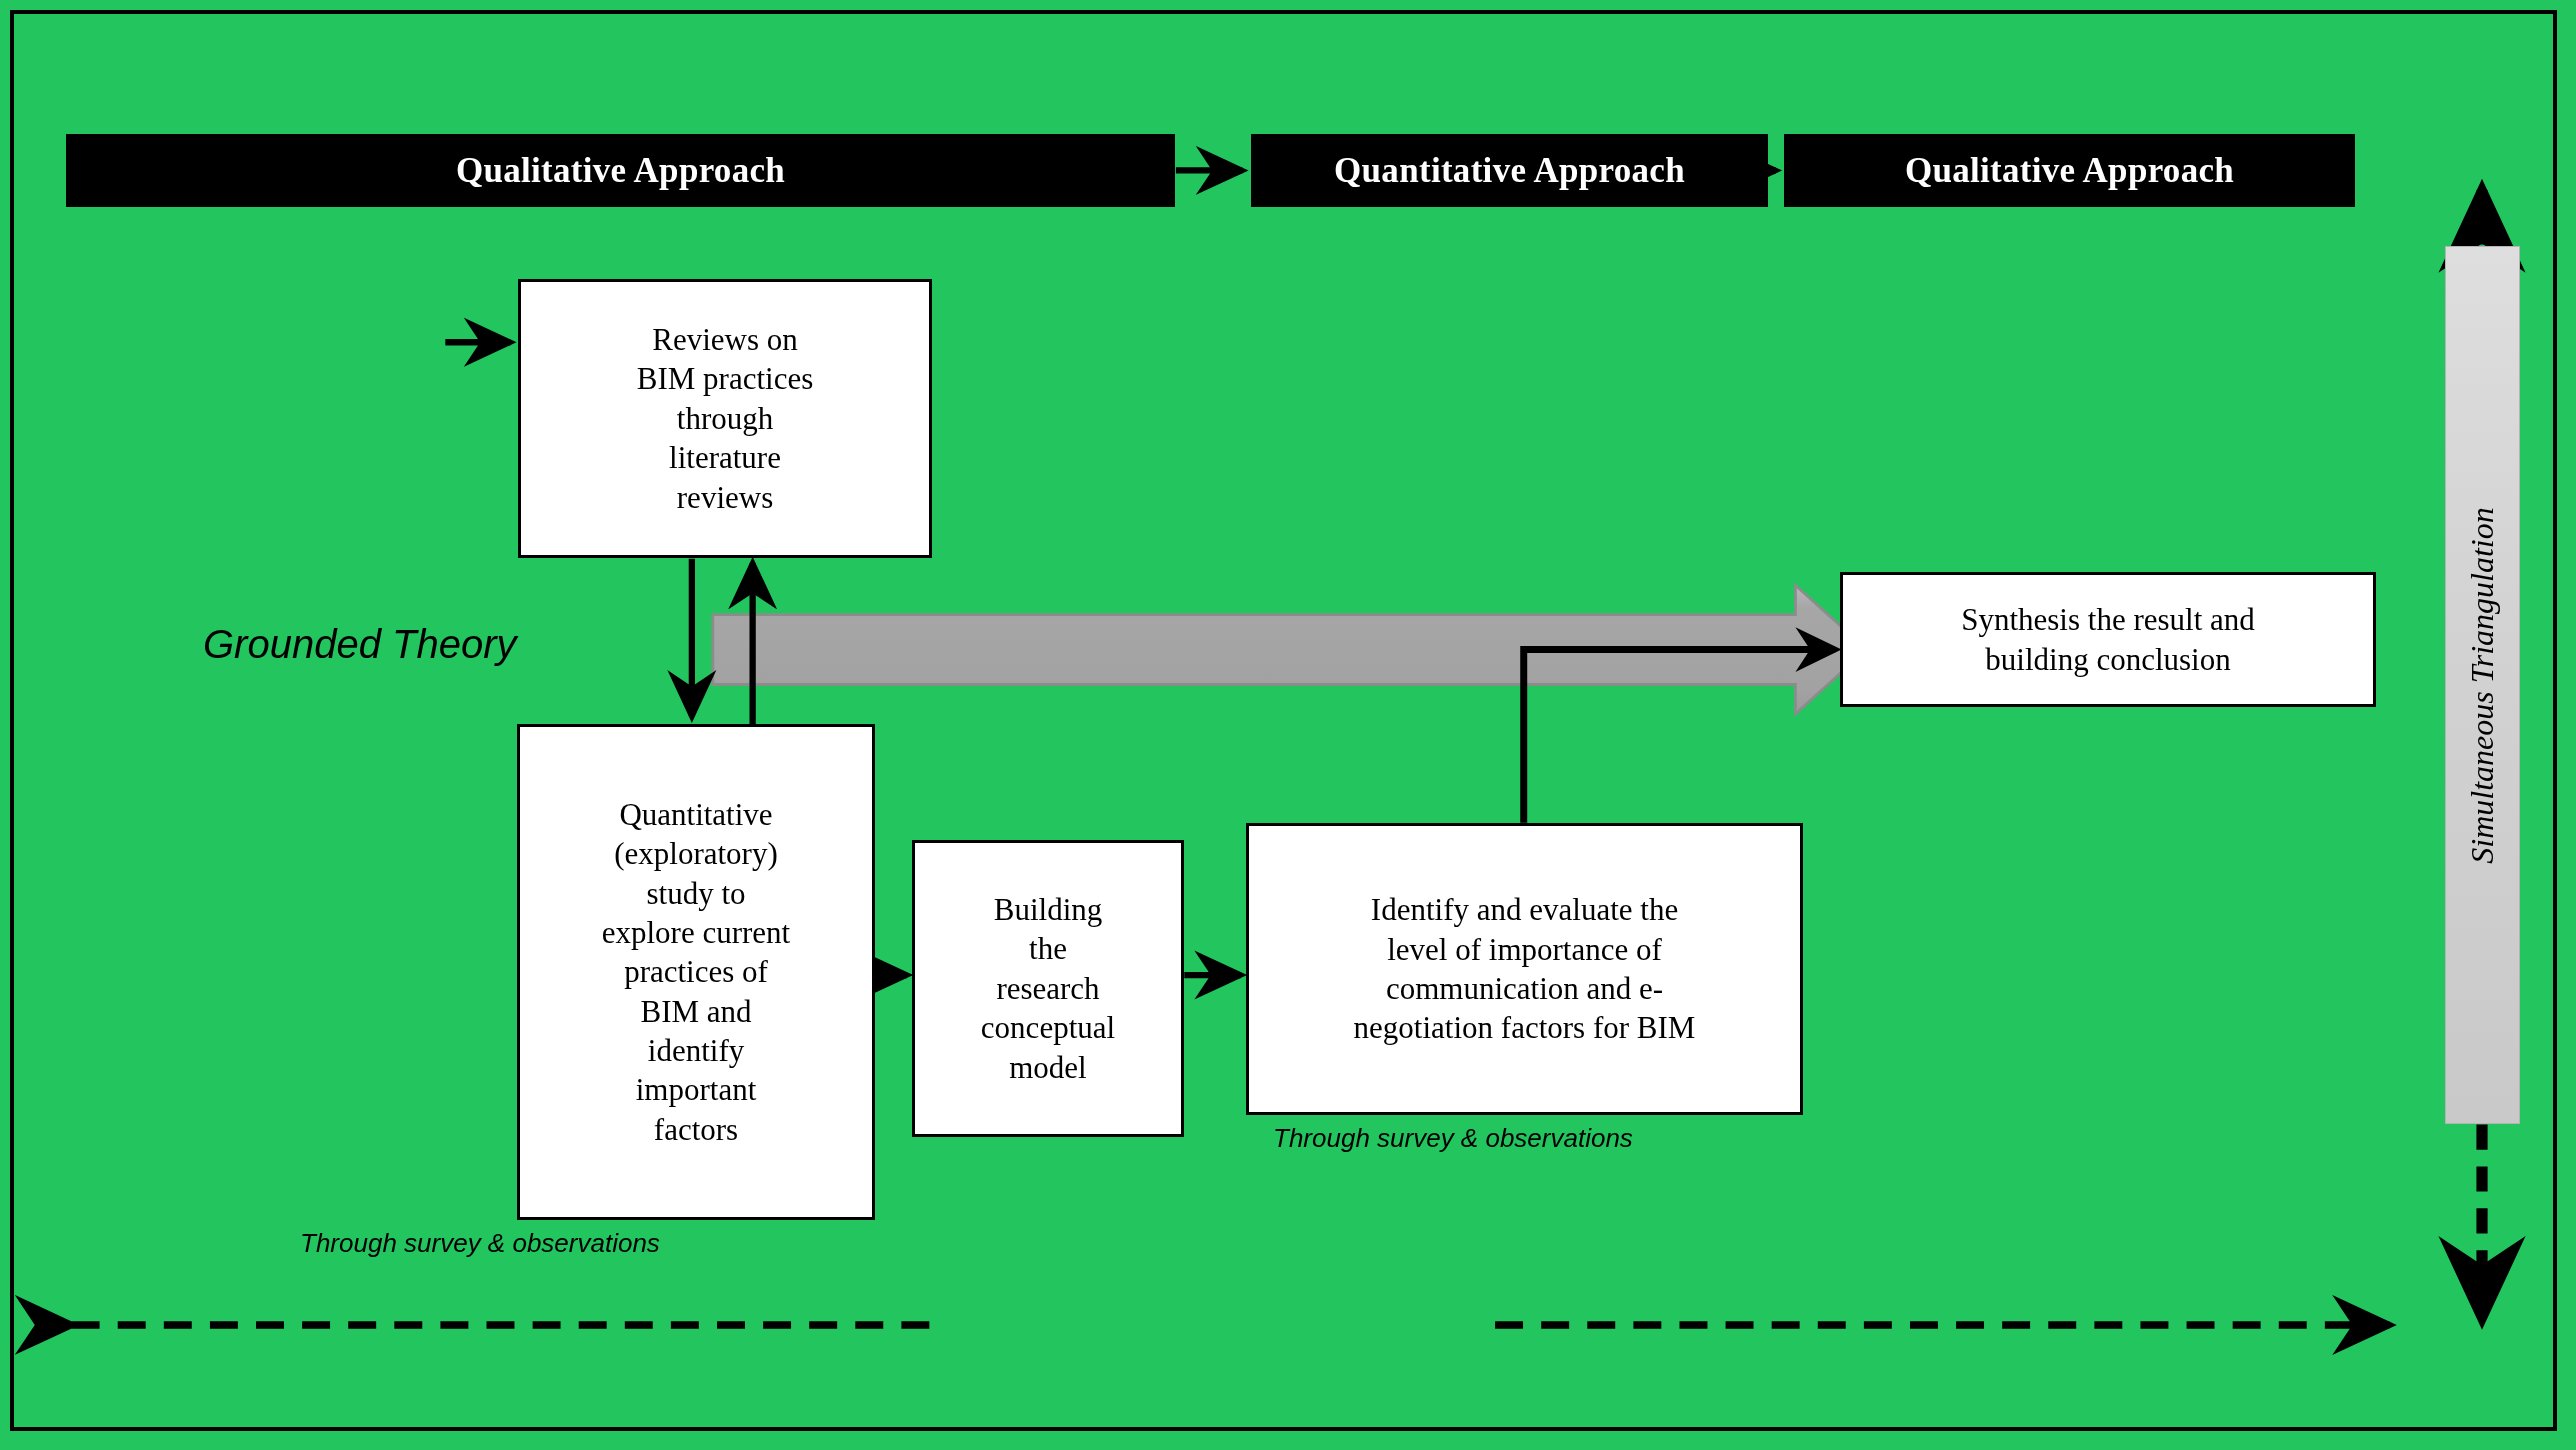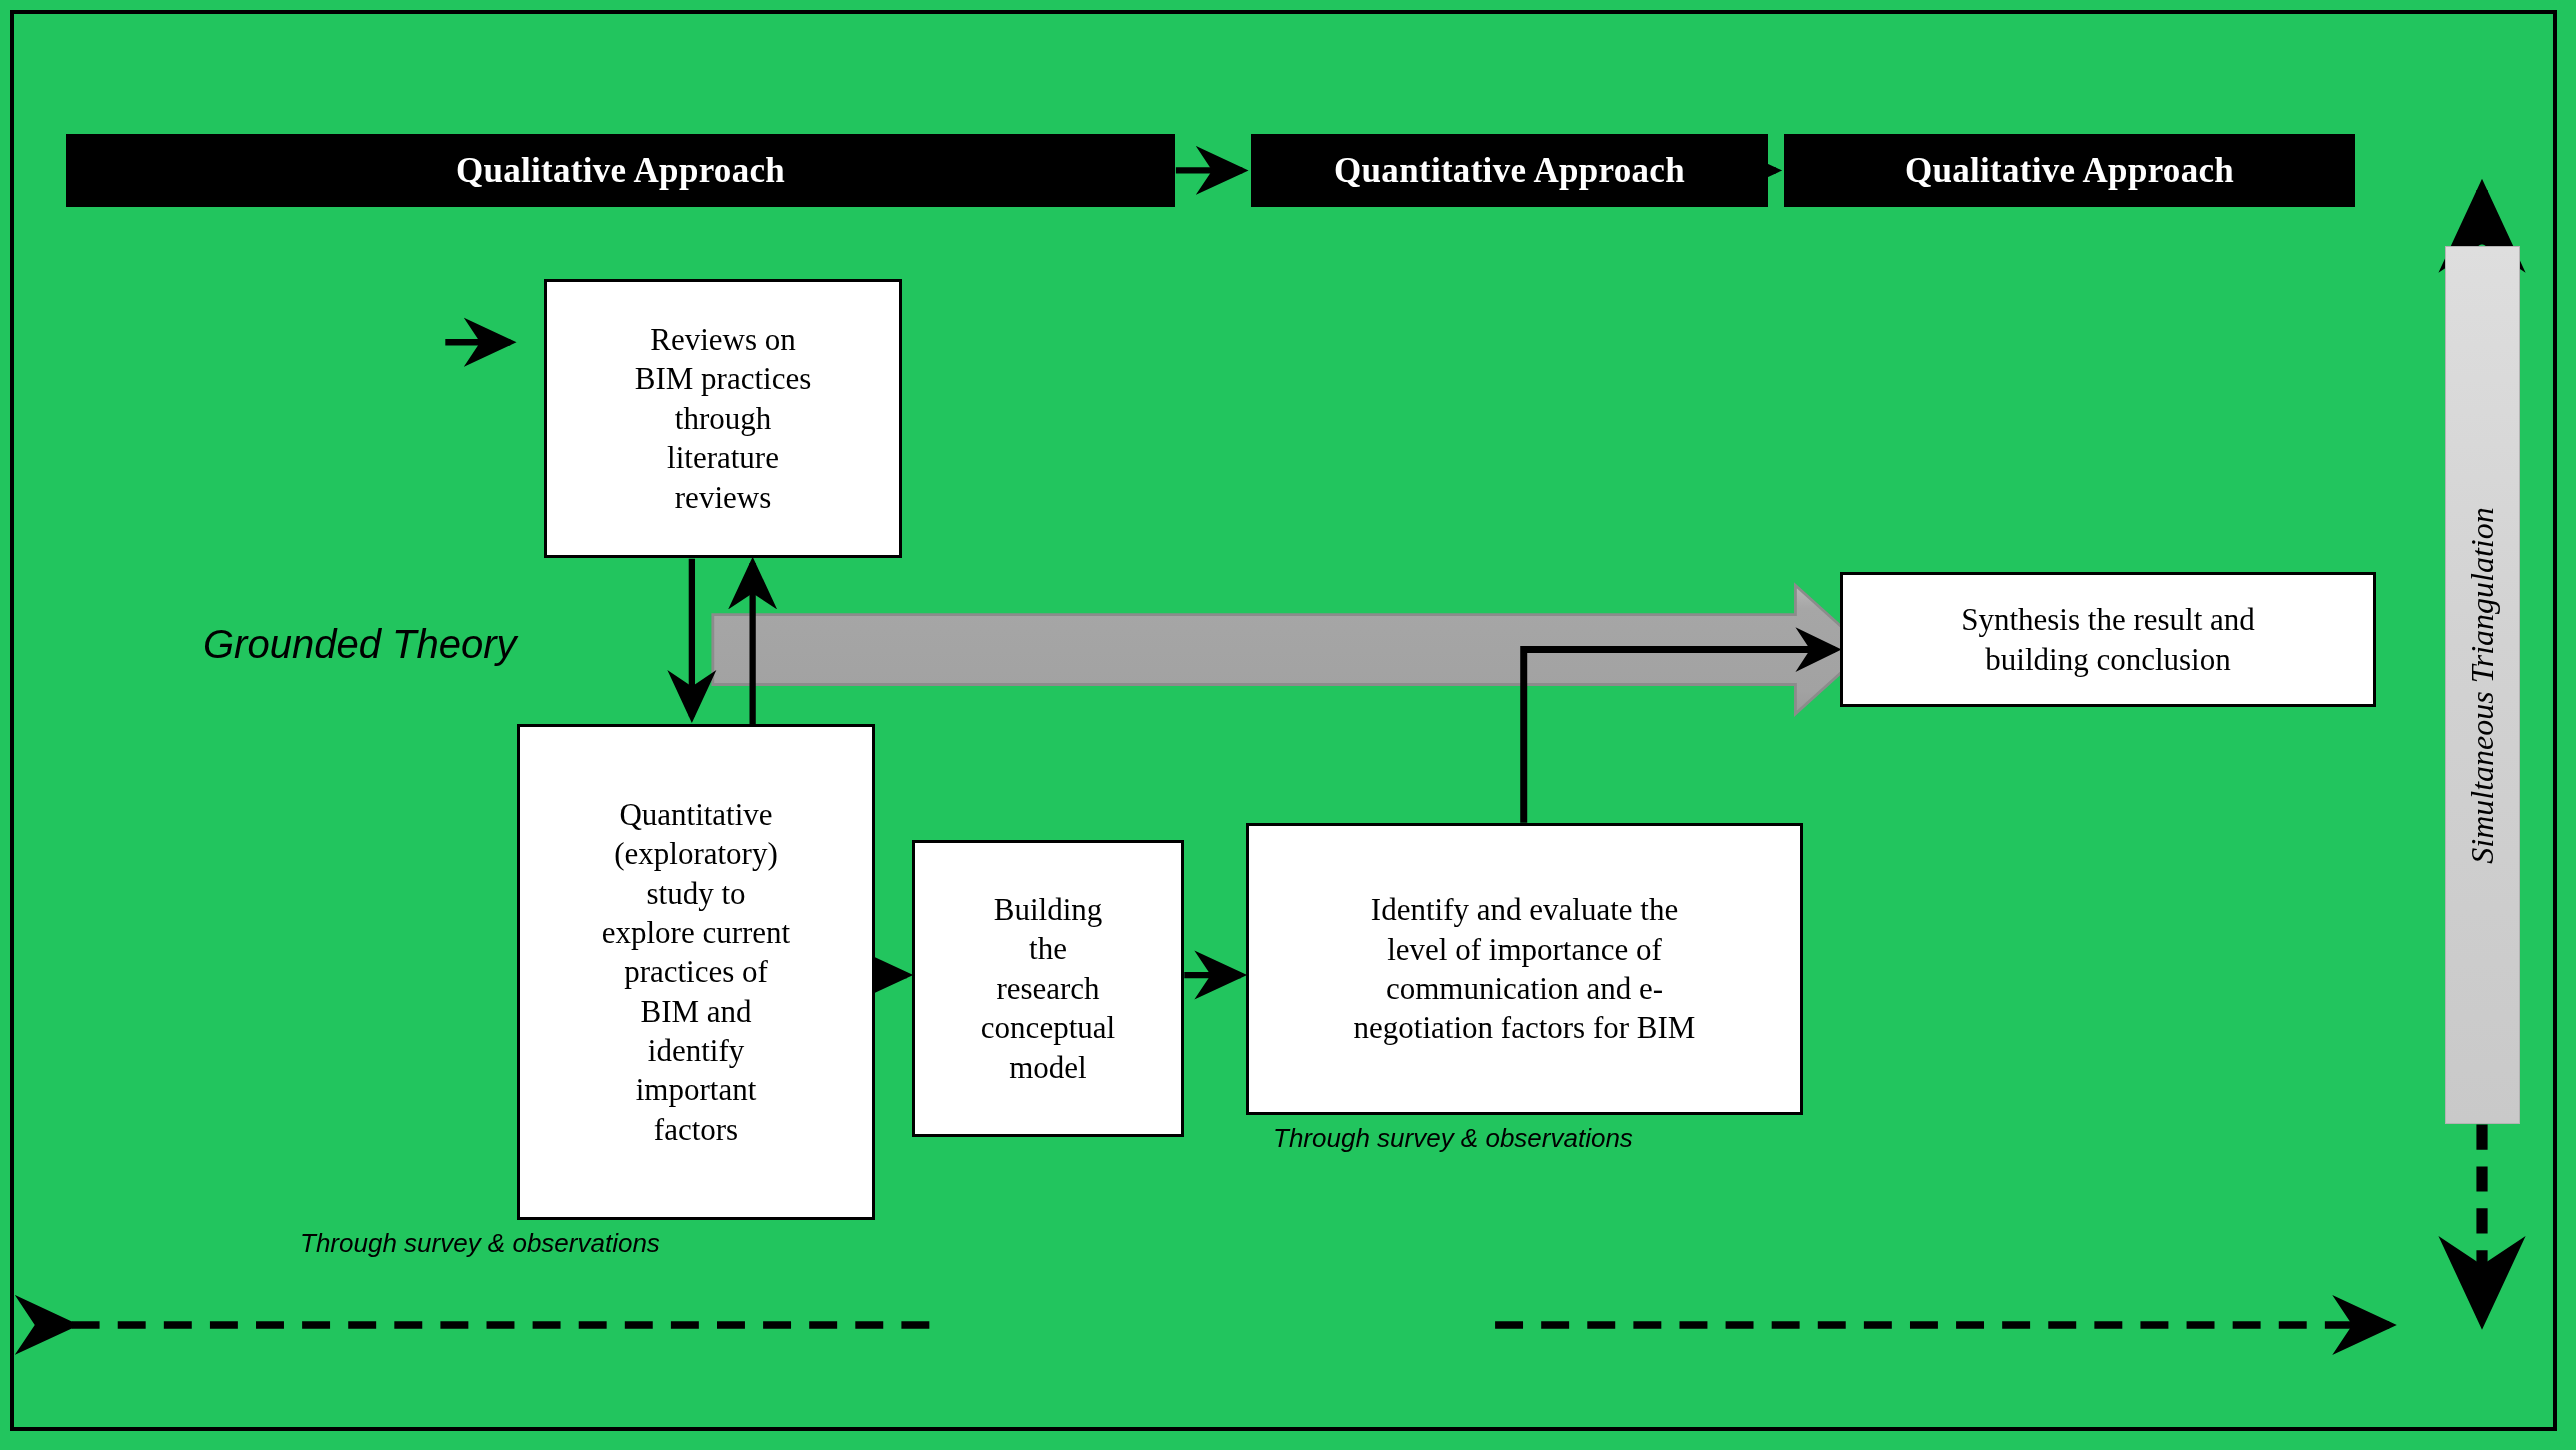--- a/index.html
+++ b/index.html
@@ -162,21 +162,21 @@
     <span>Qualitative Approach</span>
   </div>
   <div class="phase-banner" style="left:1251px; top:134px; width:517px; height:73px;">
     <span>Quantitative Approach</span>
   </div>
   <div class="phase-banner" style="left:1784px; top:134px; width:571px; height:73px;">
     <span>Qualitative Approach</span>
   </div>
 
 
-  <div class="proc-box" style="left:544px; top:279px; width:358px; height:279px;">
+  <div class="proc-box" style="left:518px; top:279px; width:414px; height:279px;">
     <span>
       <span>Reviews on</span><br>
       <span>BIM practices</span><br>
       <span>through</span><br>
       <span>literature</span><br>
       <span>reviews</span>
     </span>
   </div>
 
   <div class="proc-box" style="left:517px; top:724px; width:358px; height:496px;">

